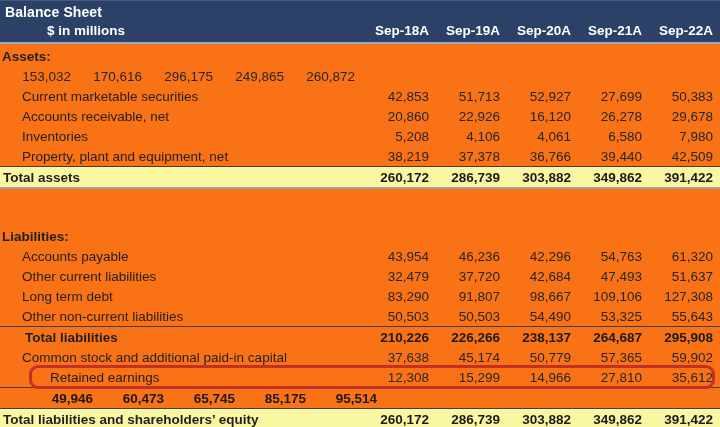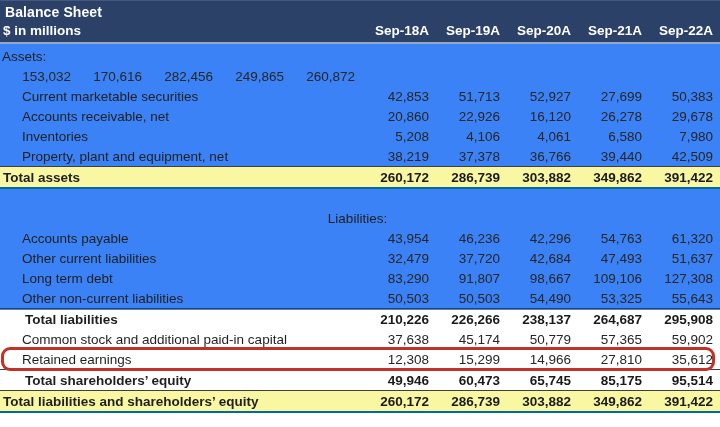--- a/index.html
+++ b/index.html
@@ -1,66 +1,66 @@
 <!DOCTYPE html>
 <html><head>
 <meta charset="utf-8">
 <style>
   html, body { margin: 0; padding: 0; background: #ffffff; }
   body {
     width: 720px; height: 427px; overflow: hidden;
     font-family: "Liberation Sans", "DejaVu Sans", sans-serif;
     -webkit-font-smoothing: antialiased;
   }
-  .sheet { width: 720px; height: 310px; background: #3b82f6; }
+  .sheet { width: 720px; height: 427px; background: #f97316; }
 
   
   .hdr {
     background: #2b4168;
     color: #ffffff;
     border-bottom: 2px solid #94a9c8;
     box-shadow: inset 0 1px 0 #45597f;
     padding: 2px 0 2px 0;
   }
   .hdr-line { display: flex; align-items: center; height: 19px; padding-right: 7px; }
   .hdr-title { flex: 1; padding-left: 5px; font-size: 14px; font-weight: bold; letter-spacing: .1px; }
-  .hdr-sub   { flex: 1; padding-left: 3px; font-size: 13.5px; font-weight: bold; }
+  .hdr-sub   { flex: 1; padding-left: 15px; font-size: 13.5px; font-weight: bold; margin-left: 32px; }
   .col-h { width: 71px; text-align: right; font-size: 13.5px; font-weight: bold; }
 
   
   .tbody { padding-top: 2px; }
   .row {
     display: flex; align-items: center;
     height: 20px;
     padding-right: 7px;
     font-size: 13.5px;
     color: #1f1f1f;
   }
   .row .lbl { flex: 1; padding-left: 3px; white-space: nowrap; }
   .row.item .lbl { padding-left: 22px; }
   .row .val { width: 71px; text-align: right; color: #262626; }
 
-  .row.section { font-weight: normal; }
+  .row.section { font-weight: bold; }
   .row.section .lbl { padding-left: 2px; }
 
   .row.total { font-weight: bold; border-top: 1.5px solid #3f3f3f; padding-left: 22px; }
   .row.total .val { color: #1a1a1a; }
 
   .row.grand {
     font-weight: bold;
     background: #f9f7a2;
     border-top: 1.5px solid #3f3f3f;
-    border-bottom: 2px solid #0369a1;
+    border-bottom: 2px solid #a3a3a3;
   }
   .row.grand .val { color: #1a1a1a; }
 
-  .row.gap-above { margin-top: 19px; text-align: center; }
+  .row.gap-above { margin-top: 37px; }
 
   
-  .row.boxed { position: relative; }
+  .row.boxed { position: relative; margin-left: 28px; }
   .annotation-box {
     position: absolute;
     left: 1px; right: 5px; top: -2px; bottom: -2px;
     border: 3px solid #c23128;
     border-radius: 9px;
     pointer-events: none;
   }
 </style>
 </head>
 <body>
@@ -83,21 +83,21 @@
 
   <div class="tbody">
 
     <div class="row section">
       <span class="lbl">Assets:</span>
     </div>
 
     <div class="row item">
       <span class="val">153,032</span>
       <span class="val">170,616</span>
-      <span class="val">282,456</span>
+      <span class="val">296,175</span>
       <span class="val">249,865</span>
       <span class="val">260,872</span>
     </div>
 
     <div class="row item">
       <span class="lbl">Current marketable securities</span>
       <span class="val">42,853</span>
       <span class="val">51,713</span>
       <span class="val">52,927</span>
       <span class="val">27,699</span>
@@ -203,21 +203,20 @@
       <div class="annotation-box"></div>
       <span class="lbl">Retained earnings</span>
       <span class="val">12,308</span>
       <span class="val">15,299</span>
       <span class="val">14,966</span>
       <span class="val">27,810</span>
       <span class="val">35,612</span>
     </div>
 
     <div class="row total">
-      <span class="lbl">Total shareholders’ equity</span>
       <span class="val">49,946</span>
       <span class="val">60,473</span>
       <span class="val">65,745</span>
       <span class="val">85,175</span>
       <span class="val">95,514</span>
     </div>
 
     <div class="row grand">
       <span class="lbl">Total liabilities and shareholders’ equity</span>
       <span class="val">260,172</span>

